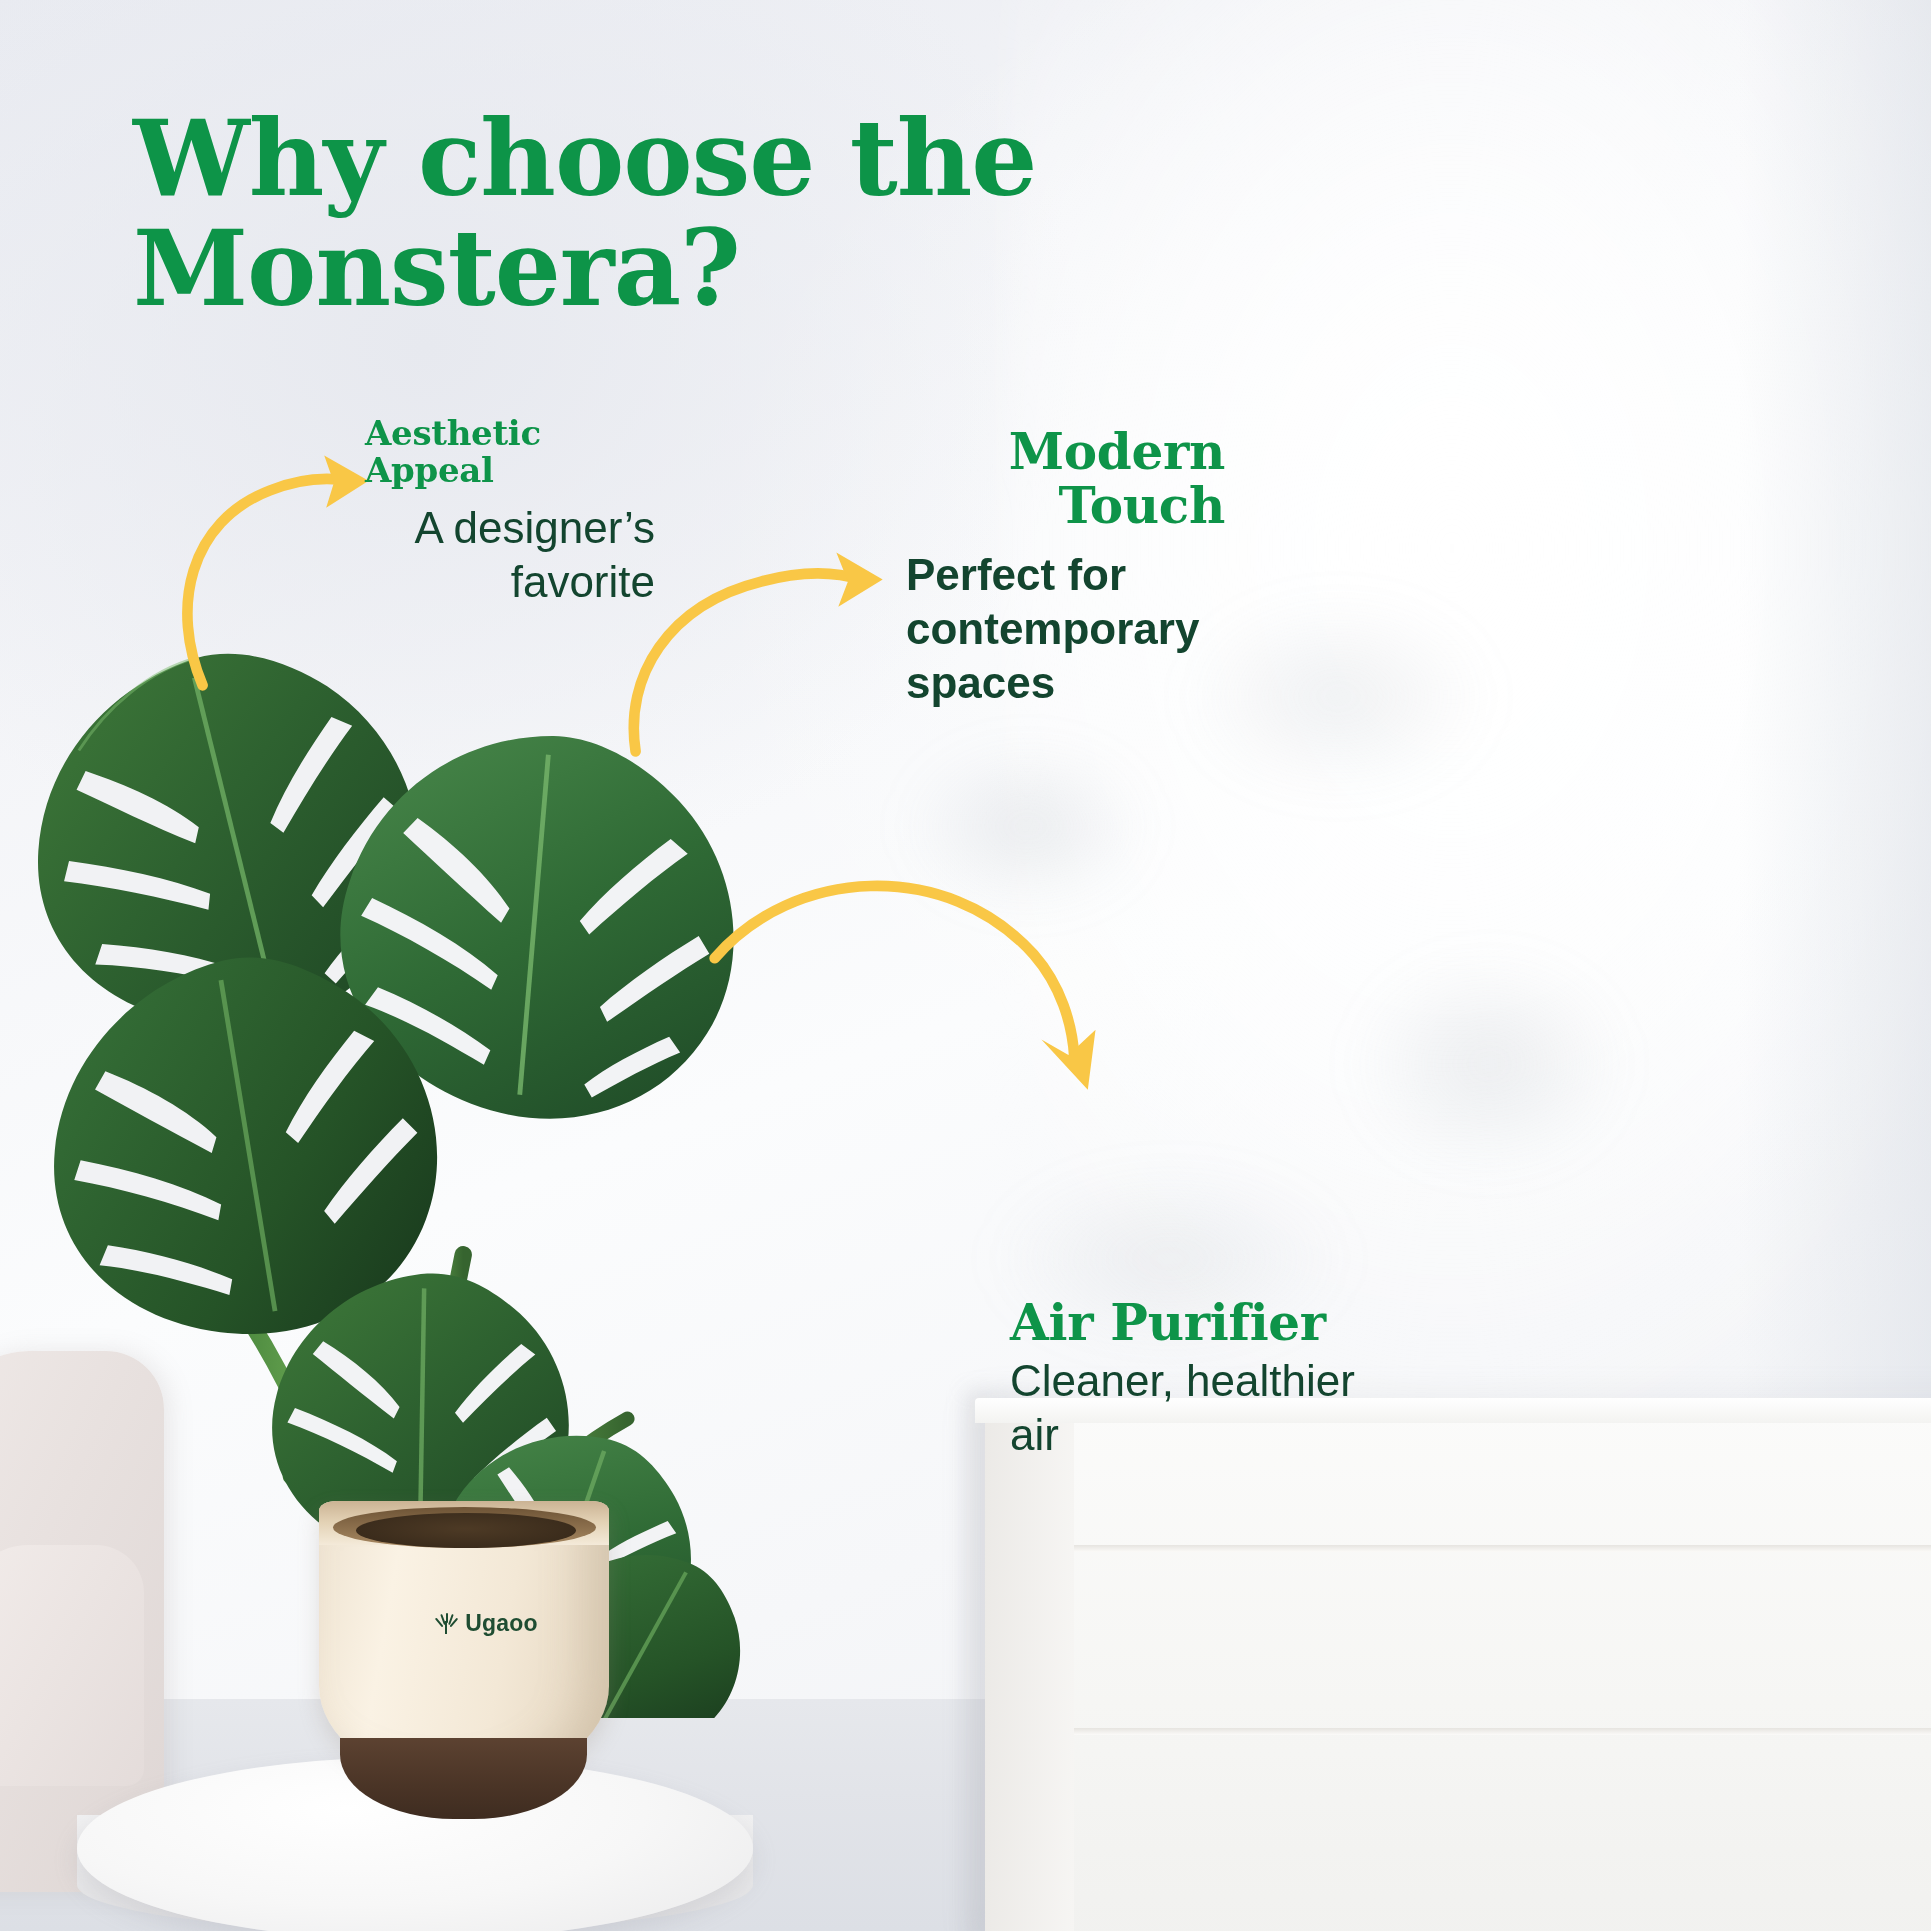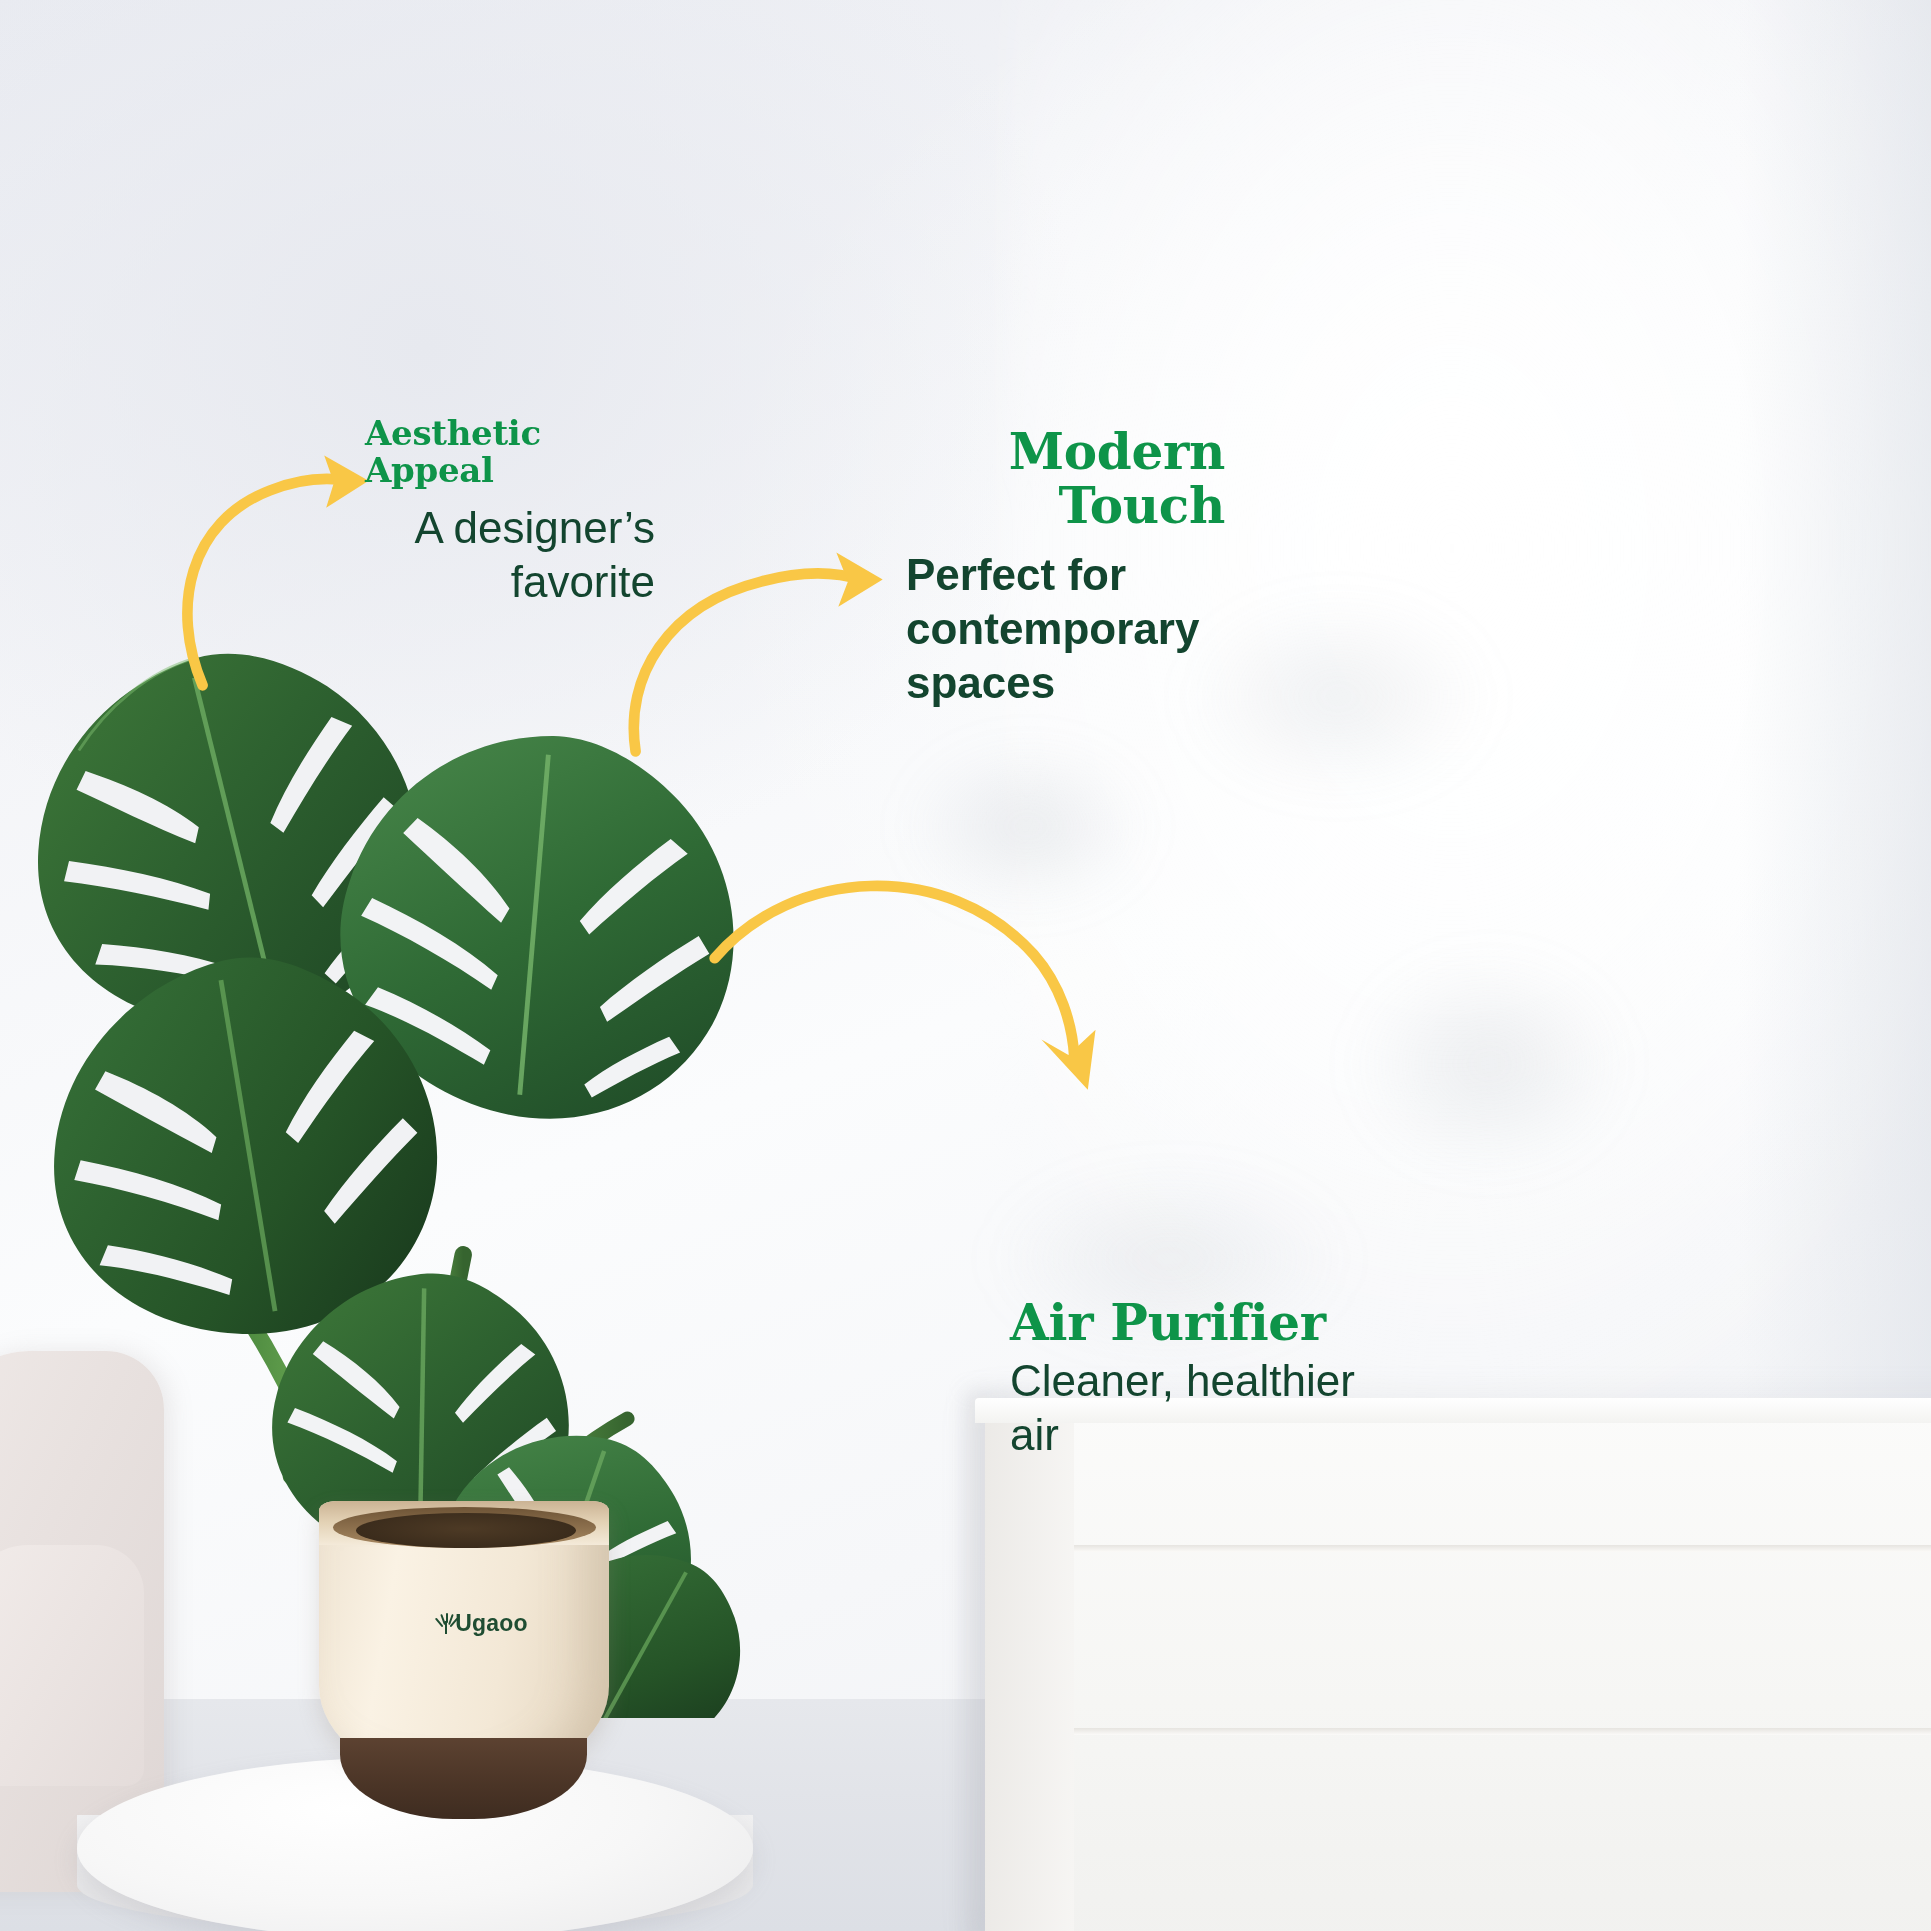--- a/index.html
+++ b/index.html
@@ -123,21 +123,21 @@
     position:absolute;left:37px;top:11.6px;width:220px;height:35px;border-radius:50%;
     background:radial-gradient(ellipse at 50% 45%,#4d3a25 0%,#3b2c1c 70%);
   }
   .pot-base{
     position:absolute;left:340px;top:1738px;width:247px;height:81px;
     border-radius:0 0 46% 46%/0 0 80% 80%;
     background:linear-gradient(to bottom,#5c4231 0%,#4a3426 60%,#3e2c20 100%);
   }
   .pot-logo{
     position:absolute;left:436px;top:1610px;
-    display:flex;align-items:center;gap:0;
+    display:flex;align-items:center;gap:10px;
     color:#1f4d32;font-weight:700;font-size:23px;letter-spacing:0.2px;
     font-family:"Liberation Sans",sans-serif;
   }
   .sprout{display:inline-block;width:19.3px;height:21px;position:relative;}
   .sprout i{position:absolute;bottom:0;left:8.7px;width:1.9px;height:13.5px;background:#1f4d32;}
   .sprout b{position:absolute;width:1.9px;height:10.6px;background:#1f4d32;border-radius:1px;}
   .sp1{left:1.9px;bottom:6.8px;transform:rotate(-40deg);}
   .sp2{left:5.8px;bottom:9.7px;transform:rotate(-20deg);}
   .sp3{left:9.7px;bottom:10.6px;transform:rotate(0deg);}
   .sp4{left:13.5px;bottom:9.7px;transform:rotate(20deg);}
@@ -329,20 +329,24 @@
   <svg class="arrow" style="left:618px;top:541px;" width="290" height="222" viewBox="0 0 300 230">
     <path d="M18 218 C 6 140, 52 66, 148 42 C 192 30, 226 32, 252 40" stroke="#F9C746" stroke-width="11" fill="none" stroke-linecap="round"></path>
     <path d="M226 12 L 274 40 L 228 68 L 238 42 Z" fill="#F9C746"></path>
   </svg>
 
   <svg class="arrow" style="left:705px;top:850px;" width="406" height="290" viewBox="0 0 420 300">
     <path d="M10 112 C 90 18, 250 8, 340 108 C 368 140, 380 180, 382 214" stroke="#F9C746" stroke-width="11" fill="none" stroke-linecap="round"></path>
     <path d="M348 196 L 396 248 L 404 186 L 376 212 Z" fill="#F9C746"></path>
   </svg>
 
+  <div class="headline">
+    <span>Why choose the</span>
+    <span>Monstera?</span>
+  </div>
 
   <div class="block" id="blk-aesthetic">
     <h3>Aesthetic Appeal</h3>
     <p>A designer’s favorite</p>
   </div>
 
   <div class="block" id="blk-modern">
     <h3>Modern Touch</h3>
     <p>Perfect for contemporary spaces</p>
   </div>

